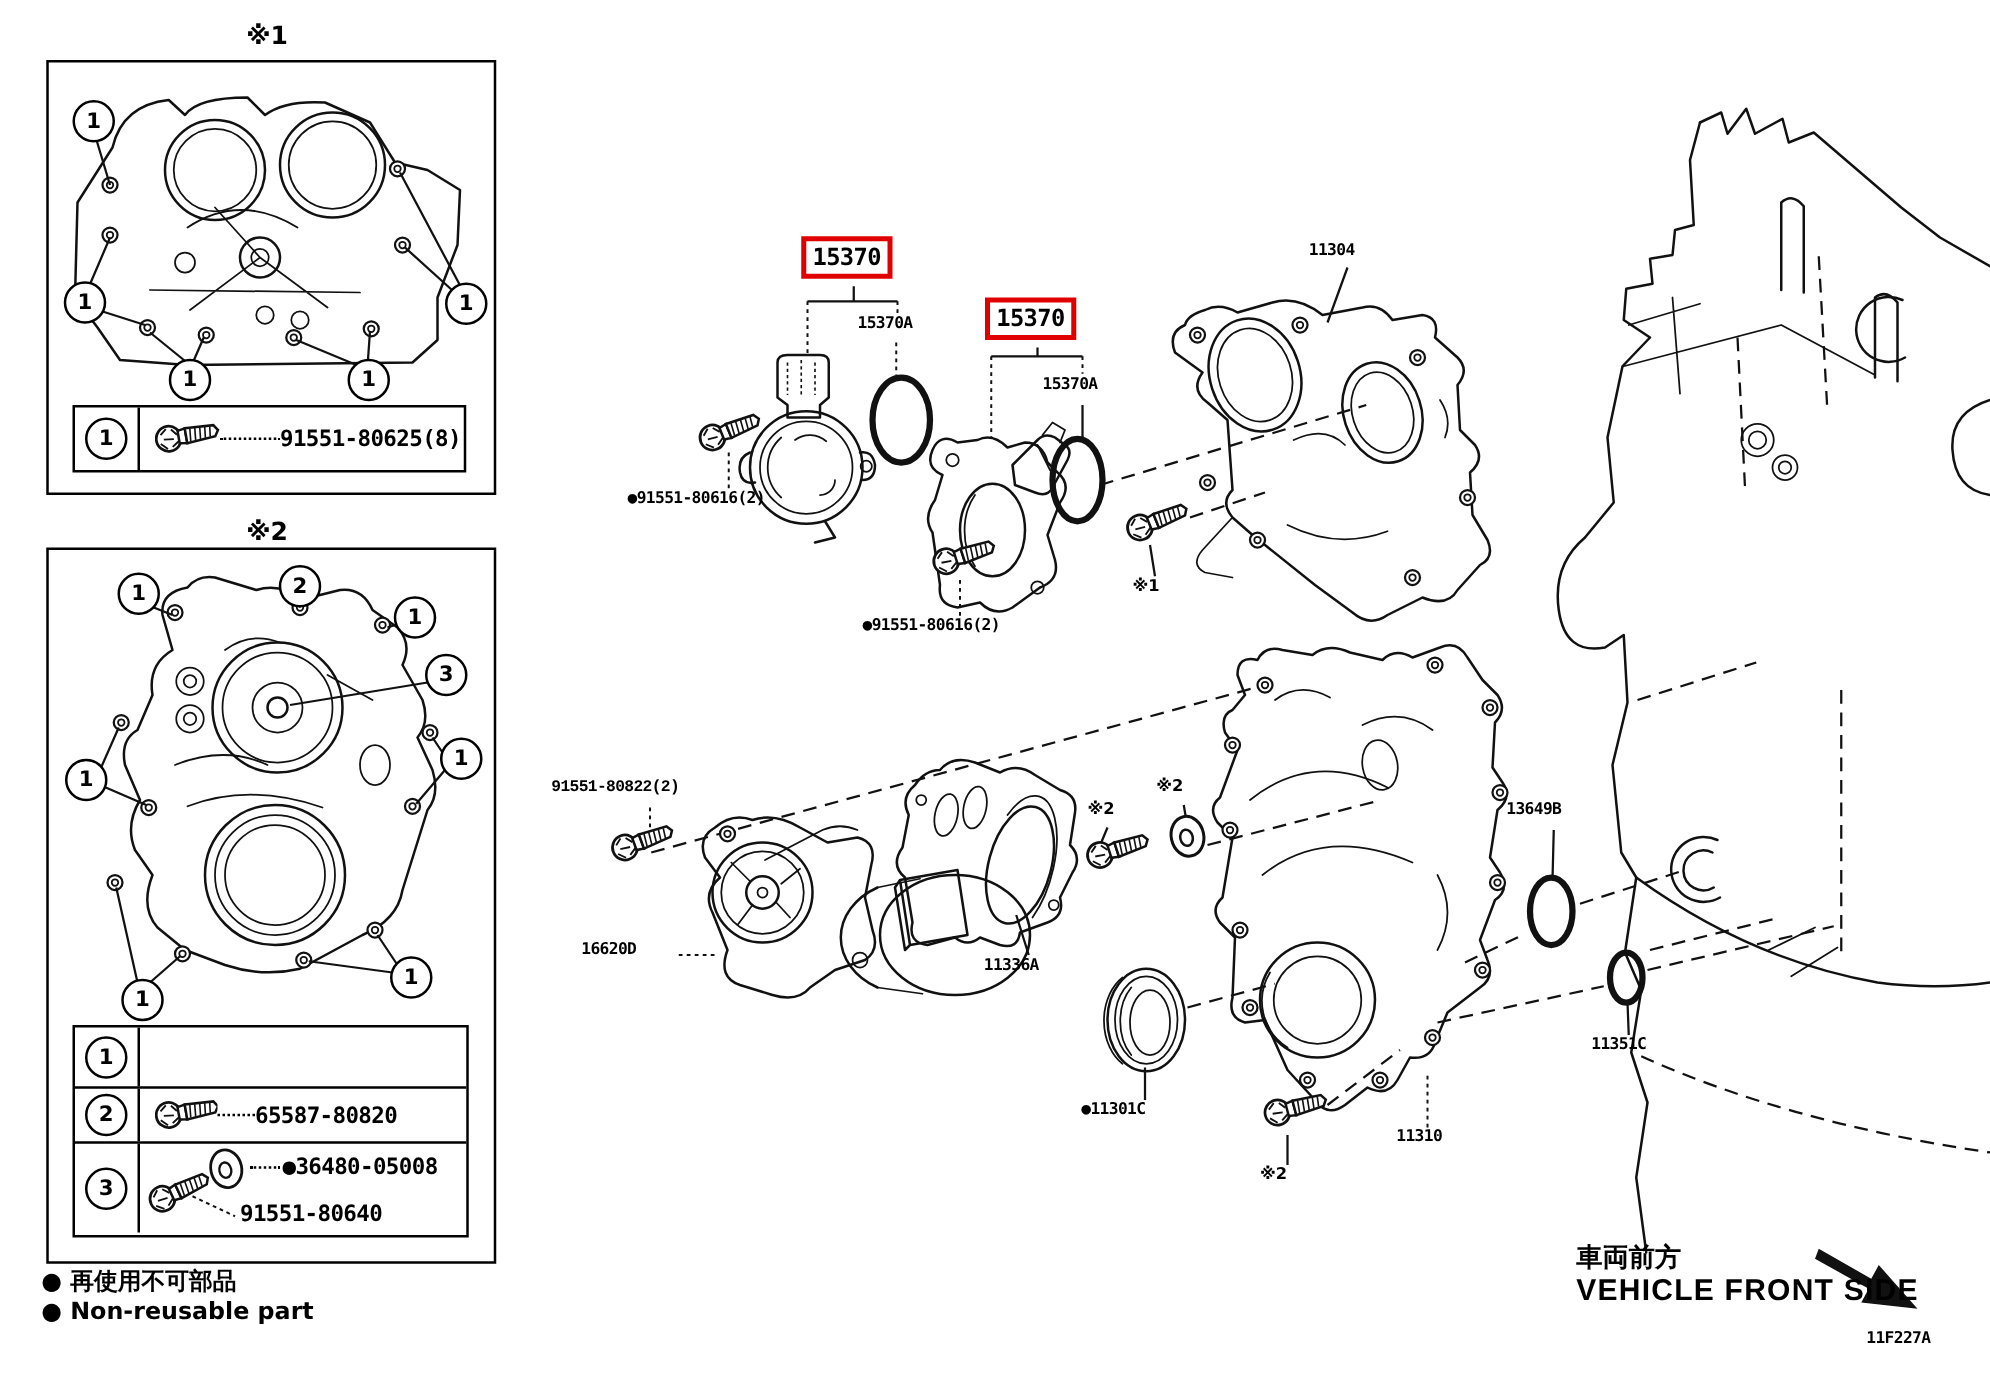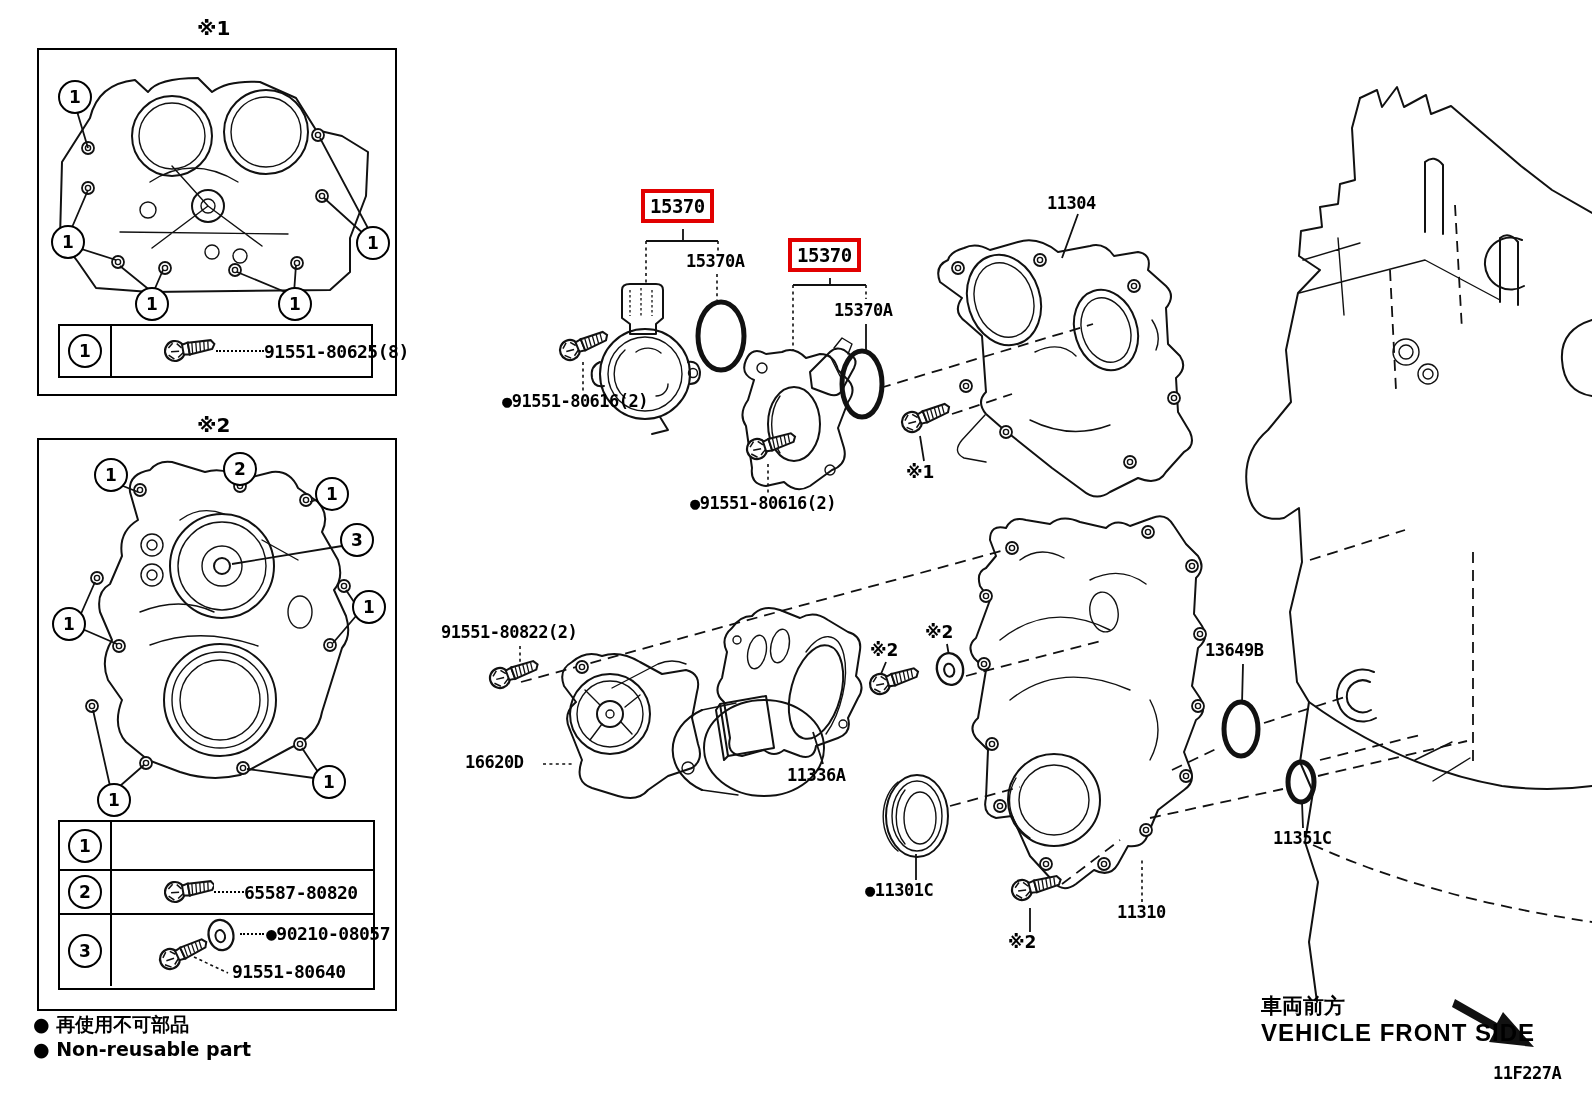--- a/index.html
+++ b/index.html
@@ -10,35 +10,35 @@
   .thin{fill:none;stroke:#111;stroke-width:1.4;stroke-linecap:round;stroke-linejoin:round;}
   .ring{fill:none;stroke:#111;stroke-width:5;}
   .dash{fill:none;stroke:#111;stroke-width:1.8;stroke-dasharray:11 7;}
   .dot {fill:none;stroke:#111;stroke-width:1.6;stroke-dasharray:3 3.4;}
   .cl  {fill:none;stroke:#111;stroke-width:1.8;}
   .hatch{fill:none;stroke:#111;stroke-width:1.3;stroke-dasharray:2.5 2.5;}
   .box{position:absolute;border:2px solid #000;z-index:2;background:transparent;}
   .callout{position:absolute;width:30px;height:30px;border:2.5px solid #000;border-radius:50%;
            background:#fff;z-index:3;display:flex;align-items:center;justify-content:center;
            font-weight:bold;font-size:17px;font-family:"DejaVu Sans",sans-serif;}
-  .plabel{position:absolute;z-index:4;white-space:nowrap;font-weight:bold;font-size:17px;
+  .plabel{position:absolute;z-index:4;white-space:nowrap;font-weight:bold;font-size:13px;
           font-family:"DejaVu Sans Mono",monospace;letter-spacing:-0.5px;}
   .jp{font-family:"DejaVu Sans",sans-serif;letter-spacing:0;}
   .redbox{position:absolute;z-index:5;border:4px solid #e10000;background:#fff;
           padding:2px 5px;font-weight:bold;font-size:19px;white-space:nowrap;
           font-family:"DejaVu Sans Mono",monospace;letter-spacing:-0.5px;}
   .hdr{position:absolute;z-index:4;font-weight:bold;font-size:20px;white-space:nowrap;
        font-family:"DejaVu Sans",sans-serif;}
   .legend{position:absolute;z-index:3;border:2px solid #000;background:#fff;box-sizing:border-box;}
   .lrow{display:flex;align-items:stretch;box-sizing:border-box;}
   .lrow + .lrow{border-top:2px solid #000;}
   .lnum{width:50px;flex:0 0 50px;border-right:2px solid #000;display:flex;align-items:center;
         justify-content:center;}
   .lnum .callout{position:static;}
-  .lbody{flex:1;display:flex;align-items:center;padding-left:12px;position:relative;margin-left:40px;}
+  .lbody{flex:1;display:flex;align-items:center;padding-left:12px;position:relative;}
   .ltext{font-weight:bold;font-size:18px;font-family:"DejaVu Sans Mono",monospace;
          letter-spacing:-0.5px;white-space:nowrap;}
   .lead{height:0;border-top:2px dotted #000;flex:0 0 auto;}
   .note{position:absolute;z-index:4;font-weight:bold;font-size:19px;white-space:nowrap;
         font-family:"DejaVu Sans",sans-serif;}
   .abs{position:absolute;}
 </style>
 </head>
 <body>
 
@@ -321,21 +321,21 @@
     </div>
     <div class="lrow" style="height:73px;">
       <div class="lnum">
         <div class="callout">3</div>
       </div>
       <div class="lbody" style="display:block;">
         <svg class="abs" style="left:52px;top:2px;" width="34" height="36">
             <use href="#washer" transform="translate(17,18) rotate(-12) scale(0.95)"></use>
           </svg>
         <span class="abs lead" style="left:88px;top:18px;width:24px;"></span>
-        <span class="abs ltext" style="left:114px;top:8px;">●90210-08057</span>
+        <span class="abs ltext" style="left:114px;top:8px;">●36480-05008</span>
         <svg class="abs" style="left:4px;top:22px;" width="60" height="42">
             <use href="#bolt" transform="translate(14,22) rotate(-25)"></use>
           </svg>
         <svg class="abs" style="left:40px;top:40px;" width="40" height="22">
             <line x1="2" y1="2" x2="36" y2="18" stroke="#111" stroke-width="1.6" stroke-dasharray="3 3"></line>
           </svg>
         <span class="abs ltext" style="left:80px;top:46px;">91551-80640</span>
       </div>
     </div>
   </div>
@@ -345,21 +345,21 @@
 
   <div class="redbox" style="left:641px;top:189px;">15370</div>
   <div class="redbox" style="left:788px;top:238px;">15370</div>
 
   <div class="plabel" style="left:686px;top:251px;">15370A</div>
   <div class="plabel" style="left:834px;top:300px;">15370A</div>
   <div class="plabel" style="left:1047px;top:193px;">11304</div>
   <div class="plabel" style="left:502px;top:391px;">●91551-80616(2)</div>
   <div class="plabel" style="left:690px;top:493px;">●91551-80616(2)</div>
   <div class="plabel jp" style="left:906px;top:462px;">※1</div>
-  <div class="plabel" style="left:441px;top:622px;">91551-80822(2)</div>
+  <div class="plabel" style="left:441px;top:622px;font-family:Liberation Mono, monospace;">91551-80822(2)</div>
   <div class="plabel" style="left:465px;top:752px;">16620D</div>
   <div class="plabel" style="left:787px;top:765px;">11336A</div>
   <div class="plabel jp" style="left:870px;top:640px;">※2</div>
   <div class="plabel jp" style="left:925px;top:622px;">※2</div>
   <div class="plabel" style="left:1205px;top:640px;">13649B</div>
   <div class="plabel" style="left:1273px;top:828px;">11351C</div>
   <div class="plabel" style="left:865px;top:880px;">●11301C</div>
   <div class="plabel" style="left:1117px;top:902px;text-align:center;">11310</div>
   <div class="plabel jp" style="left:1008px;top:932px;">※2</div>
 

